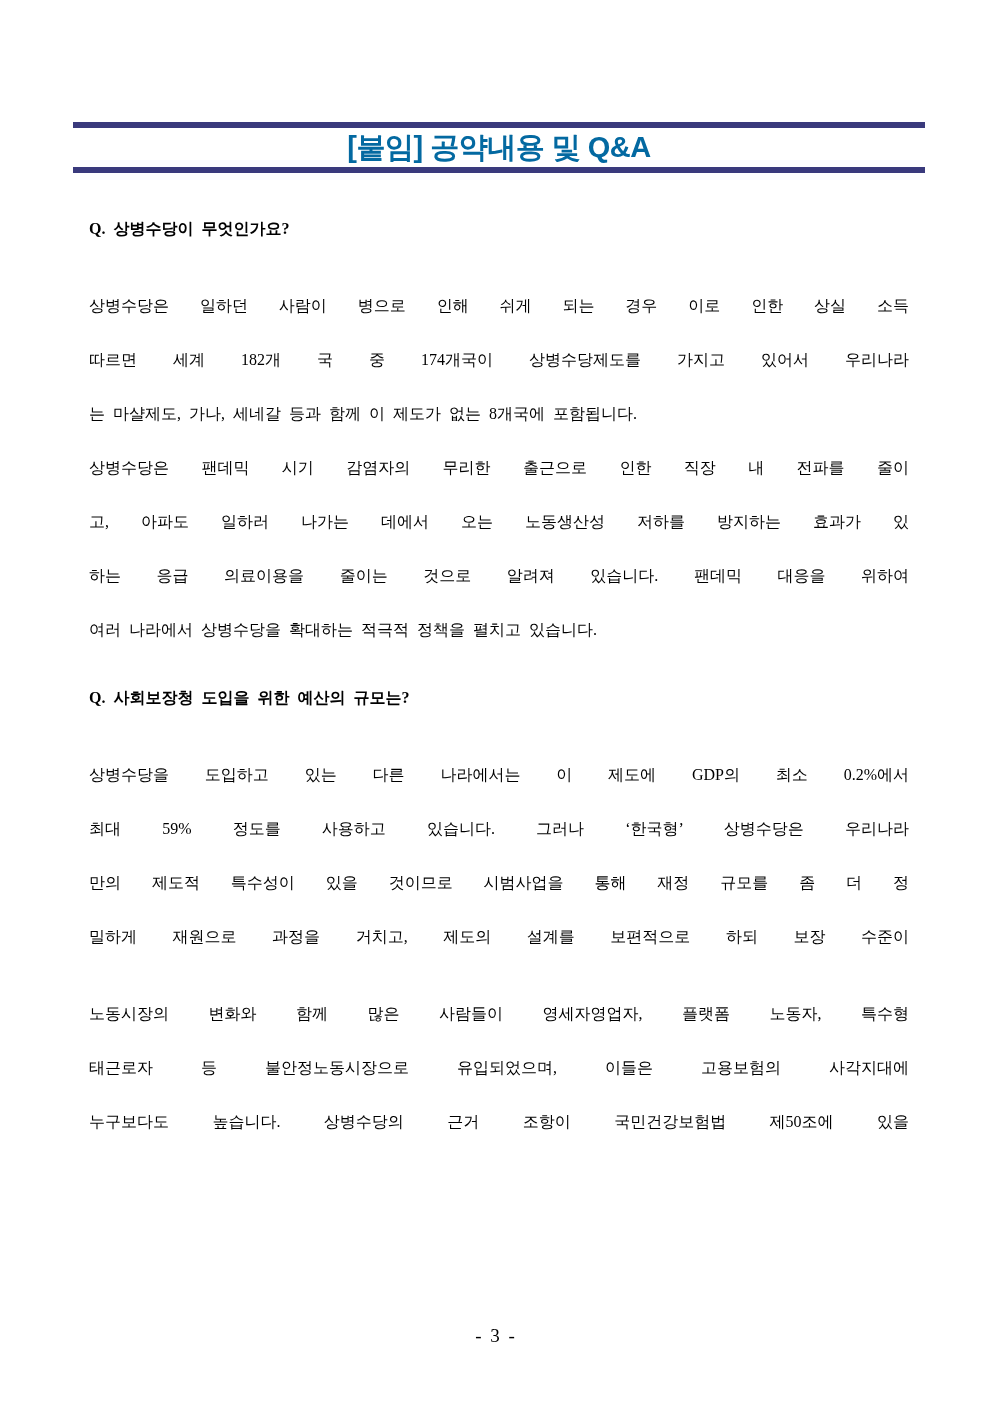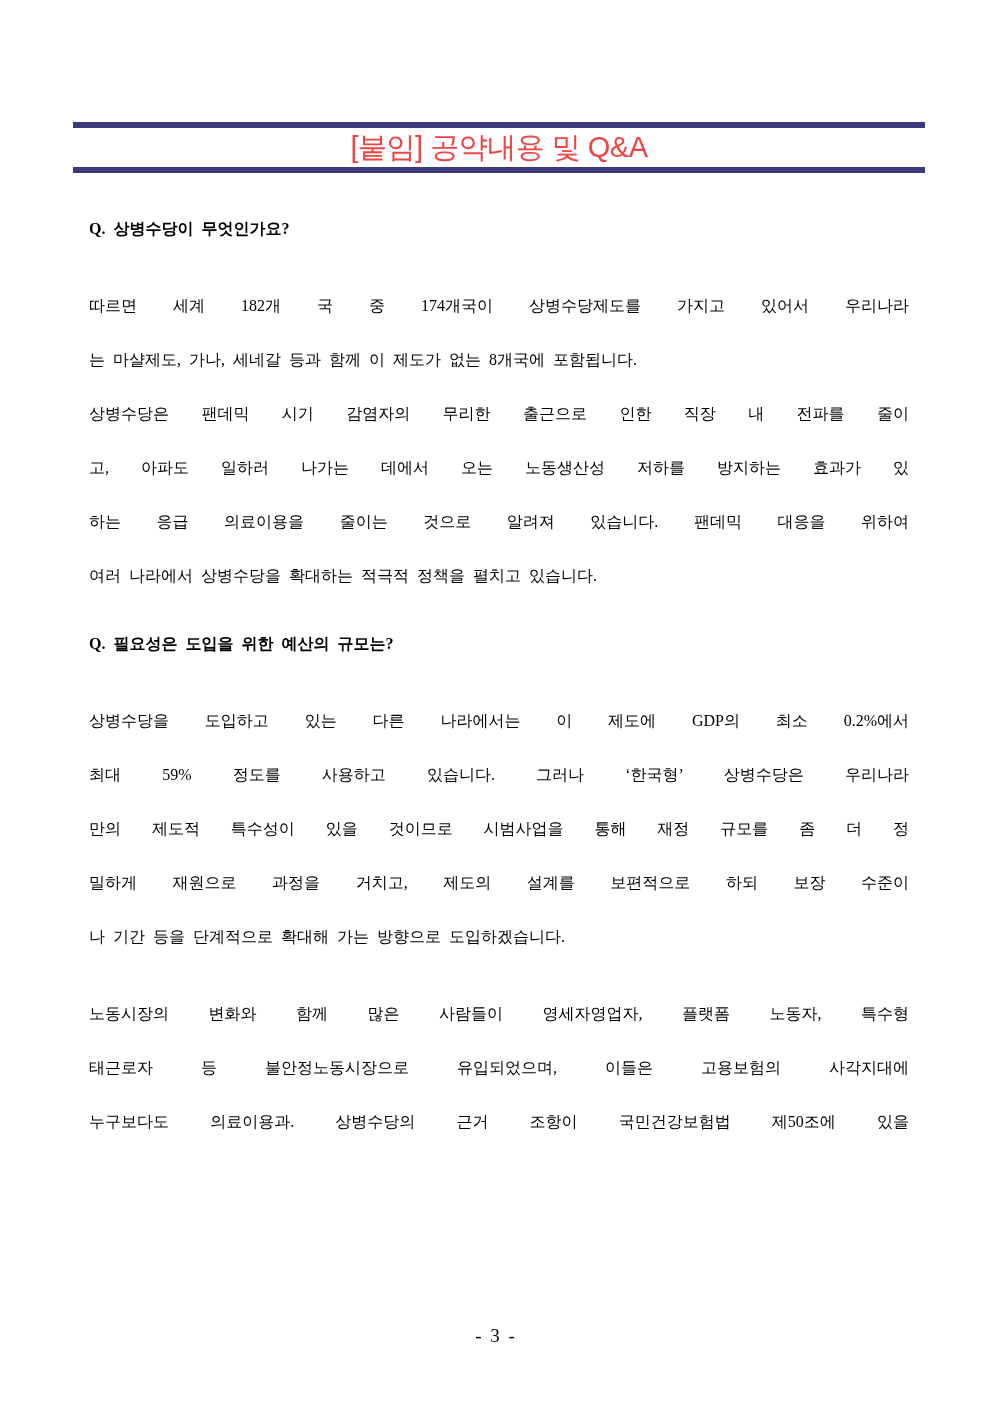--- a/index.html
+++ b/index.html
@@ -27,24 +27,24 @@
   .title-banner {
     border-top: 6px solid var(--accent);
     border-bottom: 6px solid var(--accent);
     padding: 1px 0 2px 0;
   }
   .doc-title {
     margin: 0;
     text-align: center;
     font-family: "Liberation Sans", "DejaVu Sans", sans-serif;
     font-size: 29px;
-    font-weight: 400;
+    font-weight: 700;
     line-height: 36px;
     letter-spacing: -0.5px;
-    color: #ef4444;
+    color: #0369a1;
   }
 
   
   .qa-question {
     margin: 30px 0 0 0;
   }
   .qa-question:first-child {
     margin-top: 37px;
   }
   .qa-answer {
@@ -93,40 +93,40 @@
 <div class="page">
   <header class="title-banner">
     <h1 class="doc-title">[붙임] 공약내용 및 Q&amp;A</h1>
   </header>
 
   <main class="qa-content">
       <section class="qa-question">
         <p class="line flush">Q. 상병수당이 무엇인가요?</p>
       </section>
       <section class="qa-answer">
+        <p class="line justified">상병수당은 일하던 사람이 병으로 인해 쉬게 되는 경우 이로 인한 상실 소득</p>
         <p class="line justified">따르면 세계 182개 국 중 174개국이 상병수당제도를 가지고 있어서 우리나라</p>
         <p class="line flush">는 마샬제도, 가나, 세네갈 등과 함께 이 제도가 없는 8개국에 포함됩니다.</p>
         <p class="line justified">상병수당은 팬데믹 시기 감염자의 무리한 출근으로 인한 직장 내 전파를 줄이</p>
         <p class="line justified">고, 아파도 일하러 나가는 데에서 오는 노동생산성 저하를 방지하는 효과가 있</p>
         <p class="line justified">하는 응급 의료이용을 줄이는 것으로 알려져 있습니다. 팬데믹 대응을 위하여</p>
         <p class="line flush">여러 나라에서 상병수당을 확대하는 적극적 정책을 펼치고 있습니다.</p>
       </section>
       <section class="qa-question">
-        <p class="line flush">Q. 필요성은 도입을 위한 예산의 규모는?</p>
+        <p class="line flush">Q. 사회보장청 도입을 위한 예산의 규모는?</p>
       </section>
       <section class="qa-answer">
         <p class="line justified">상병수당을 도입하고 있는 다른 나라에서는 이 제도에 GDP의 최소 0.2%에서</p>
         <p class="line justified">최대 59% 정도를 사용하고 있습니다. 그러나 ‘한국형’ 상병수당은 우리나라</p>
         <p class="line justified">만의 제도적 특수성이 있을 것이므로 시범사업을 통해 재정 규모를 좀 더 정</p>
         <p class="line justified">밀하게 재원으로 과정을 거치고, 제도의 설계를 보편적으로 하되 보장 수준이</p>
-        <p class="line flush">나 기간 등을 단계적으로 확대해 가는 방향으로 도입하겠습니다.</p>
       </section>
       <section class="qa-answer">
         <p class="line justified">노동시장의 변화와 함께 많은 사람들이 영세자영업자, 플랫폼 노동자, 특수형</p>
         <p class="line justified">태근로자 등 불안정노동시장으로 유입되었으며, 이들은 고용보험의 사각지대에</p>
-        <p class="line justified">누구보다도 의료이용과. 상병수당의 근거 조항이 국민건강보험법 제50조에 있을</p>
+        <p class="line justified">누구보다도 높습니다. 상병수당의 근거 조항이 국민건강보험법 제50조에 있을</p>
       </section>
     </main>
 
   <footer class="page-footer">
     <span class="page-number">- 3 -</span>
   </footer>
 </div>
 
 </body></html>

